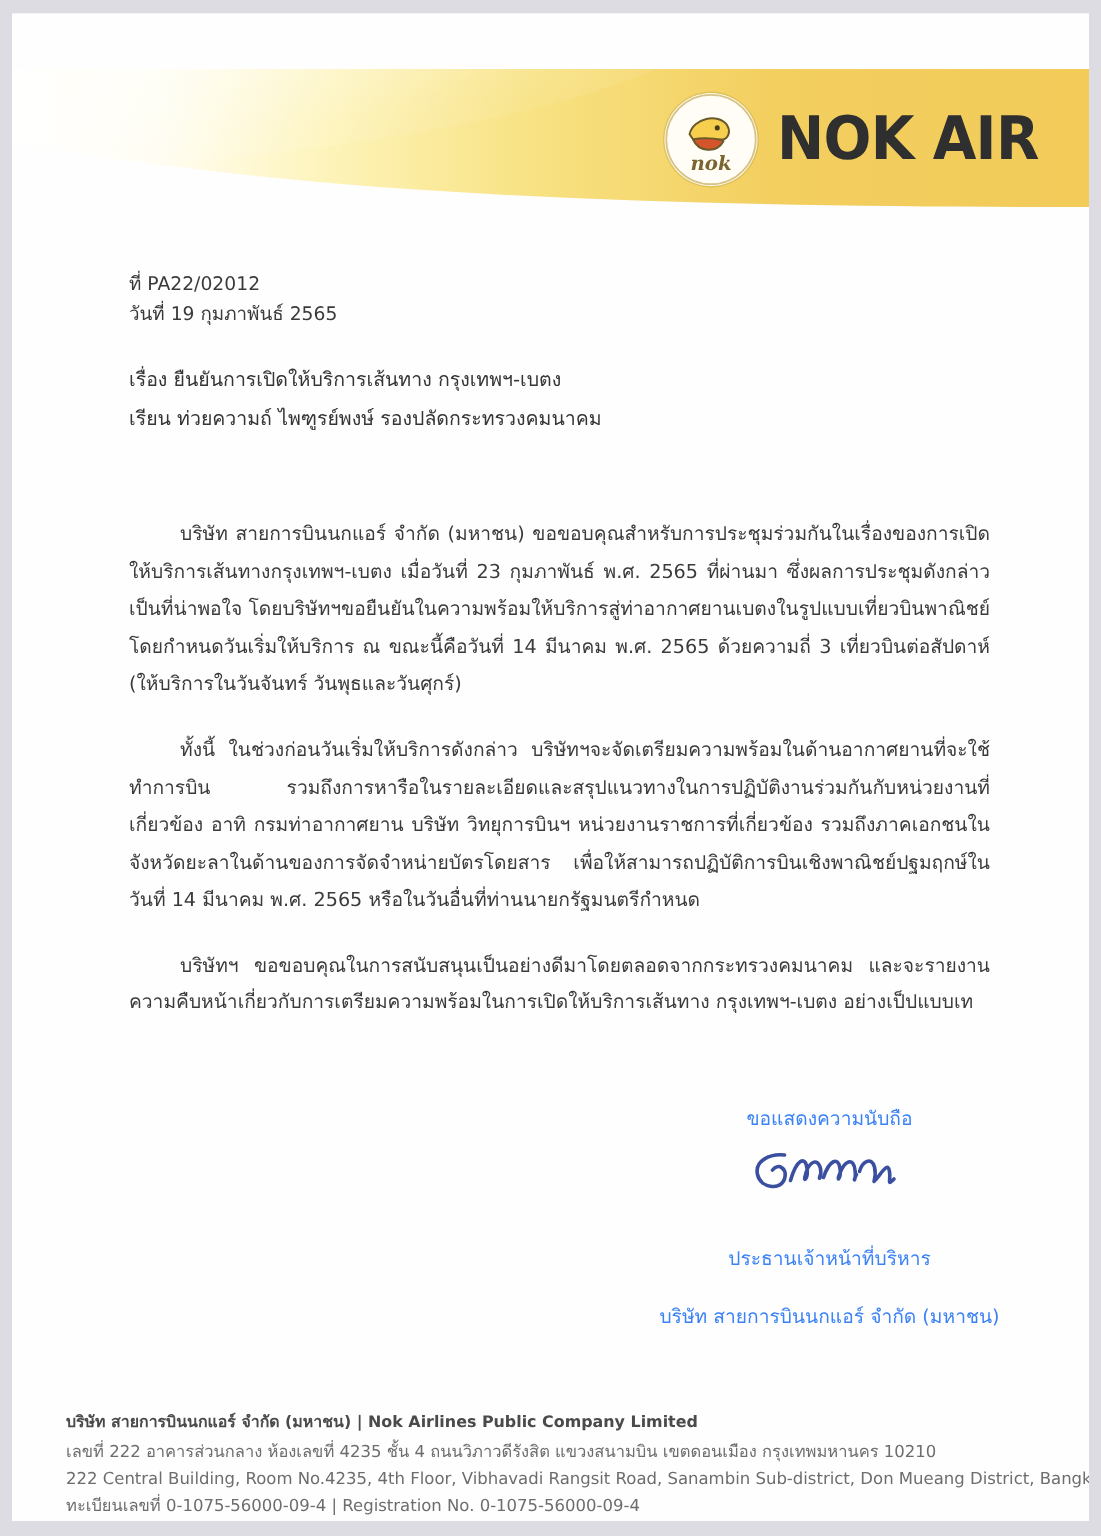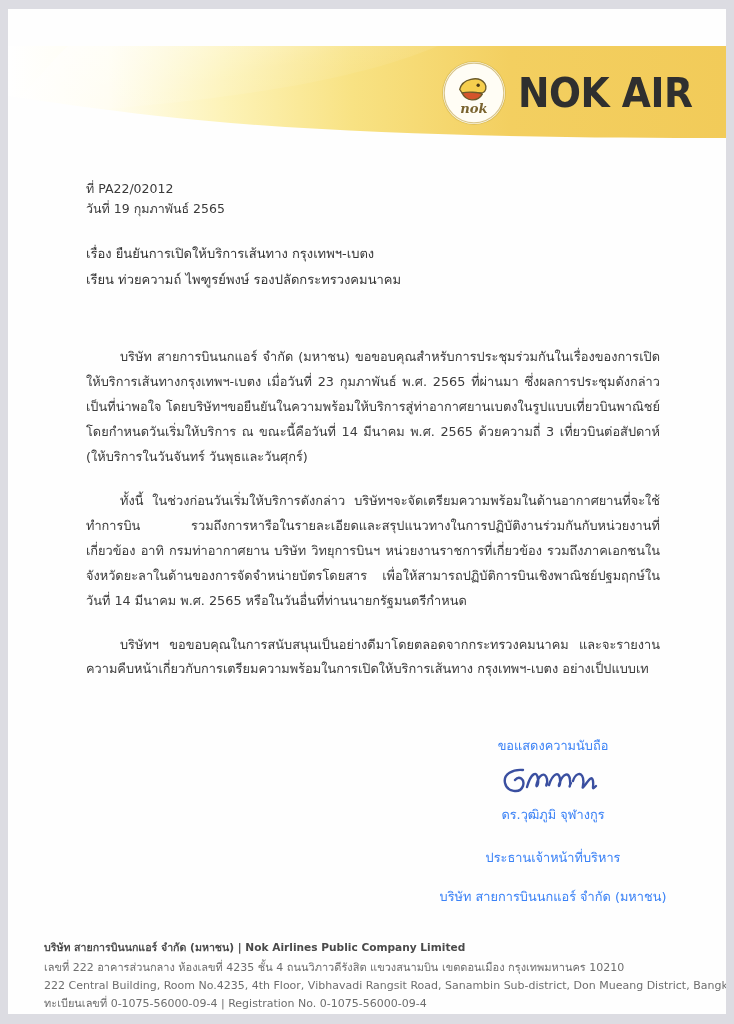--- a/index.html
+++ b/index.html
@@ -223,21 +223,20 @@
       <div id="sig-mark">
         <svg width="120" height="44" viewBox="0 0 120 44">
           <g fill="none" stroke="#3a4fa0" stroke-width="2.4" stroke-linecap="round" stroke-linejoin="round">
             <path d="M30 9 C20 8, 10 13, 12 22 C14 31, 27 33, 30 25 C32 18, 26 14, 22 19"></path>
             <path d="M34 26 C38 12, 44 9, 45 18 C46 25, 42 28, 44 22 C46 14, 52 10, 54 18 C55 24, 52 27, 54 22"></path>
             <path d="M56 24 C60 12, 66 10, 67 18 C68 25, 64 28, 67 21 C70 13, 76 10, 77 19 C78 26, 75 28, 78 22"></path>
             <path d="M80 20 C82 13, 88 10, 90 17 C92 25, 87 30, 92 24 C96 19, 99 14, 100 20 C101 26, 98 30, 103 25"></path>
           </g>
         </svg>
       </div>
-      <div id="sig-name" class="thai">ดร.วุฒิภูมิ จุฬางกูร</div>
       <div id="sig-title" class="thai">ประธานเจ้าหน้าที่บริหาร</div>
       <div id="sig-company" class="thai">บริษัท สายการบินนกแอร์ จำกัด (มหาชน)</div>
     </div>
 
     <div id="footer">
       <div class="f-bold thai">บริษัท สายการบินนกแอร์ จำกัด (มหาชน)  |  Nok Airlines Public Company Limited</div>
       <div class="f-line thai">เลขที่ 222 อาคารส่วนกลาง ห้องเลขที่ 4235 ชั้น 4 ถนนวิภาวดีรังสิต แขวงสนามบิน เขตดอนเมือง กรุงเทพมหานคร 10210</div>
       <div class="f-line">222 Central Building, Room No.4235, 4th Floor, Vibhavadi Rangsit Road, Sanambin Sub-district, Don Mueang District, Bangkok 10210, Thailand</div>
       <div class="f-line thai">ทะเบียนเลขที่ 0-1075-56000-09-4   |   Registration No. 0-1075-56000-09-4</div>
       <div class="f-line">Phone +(66) 2627 2000, www.nokair.com</div>

